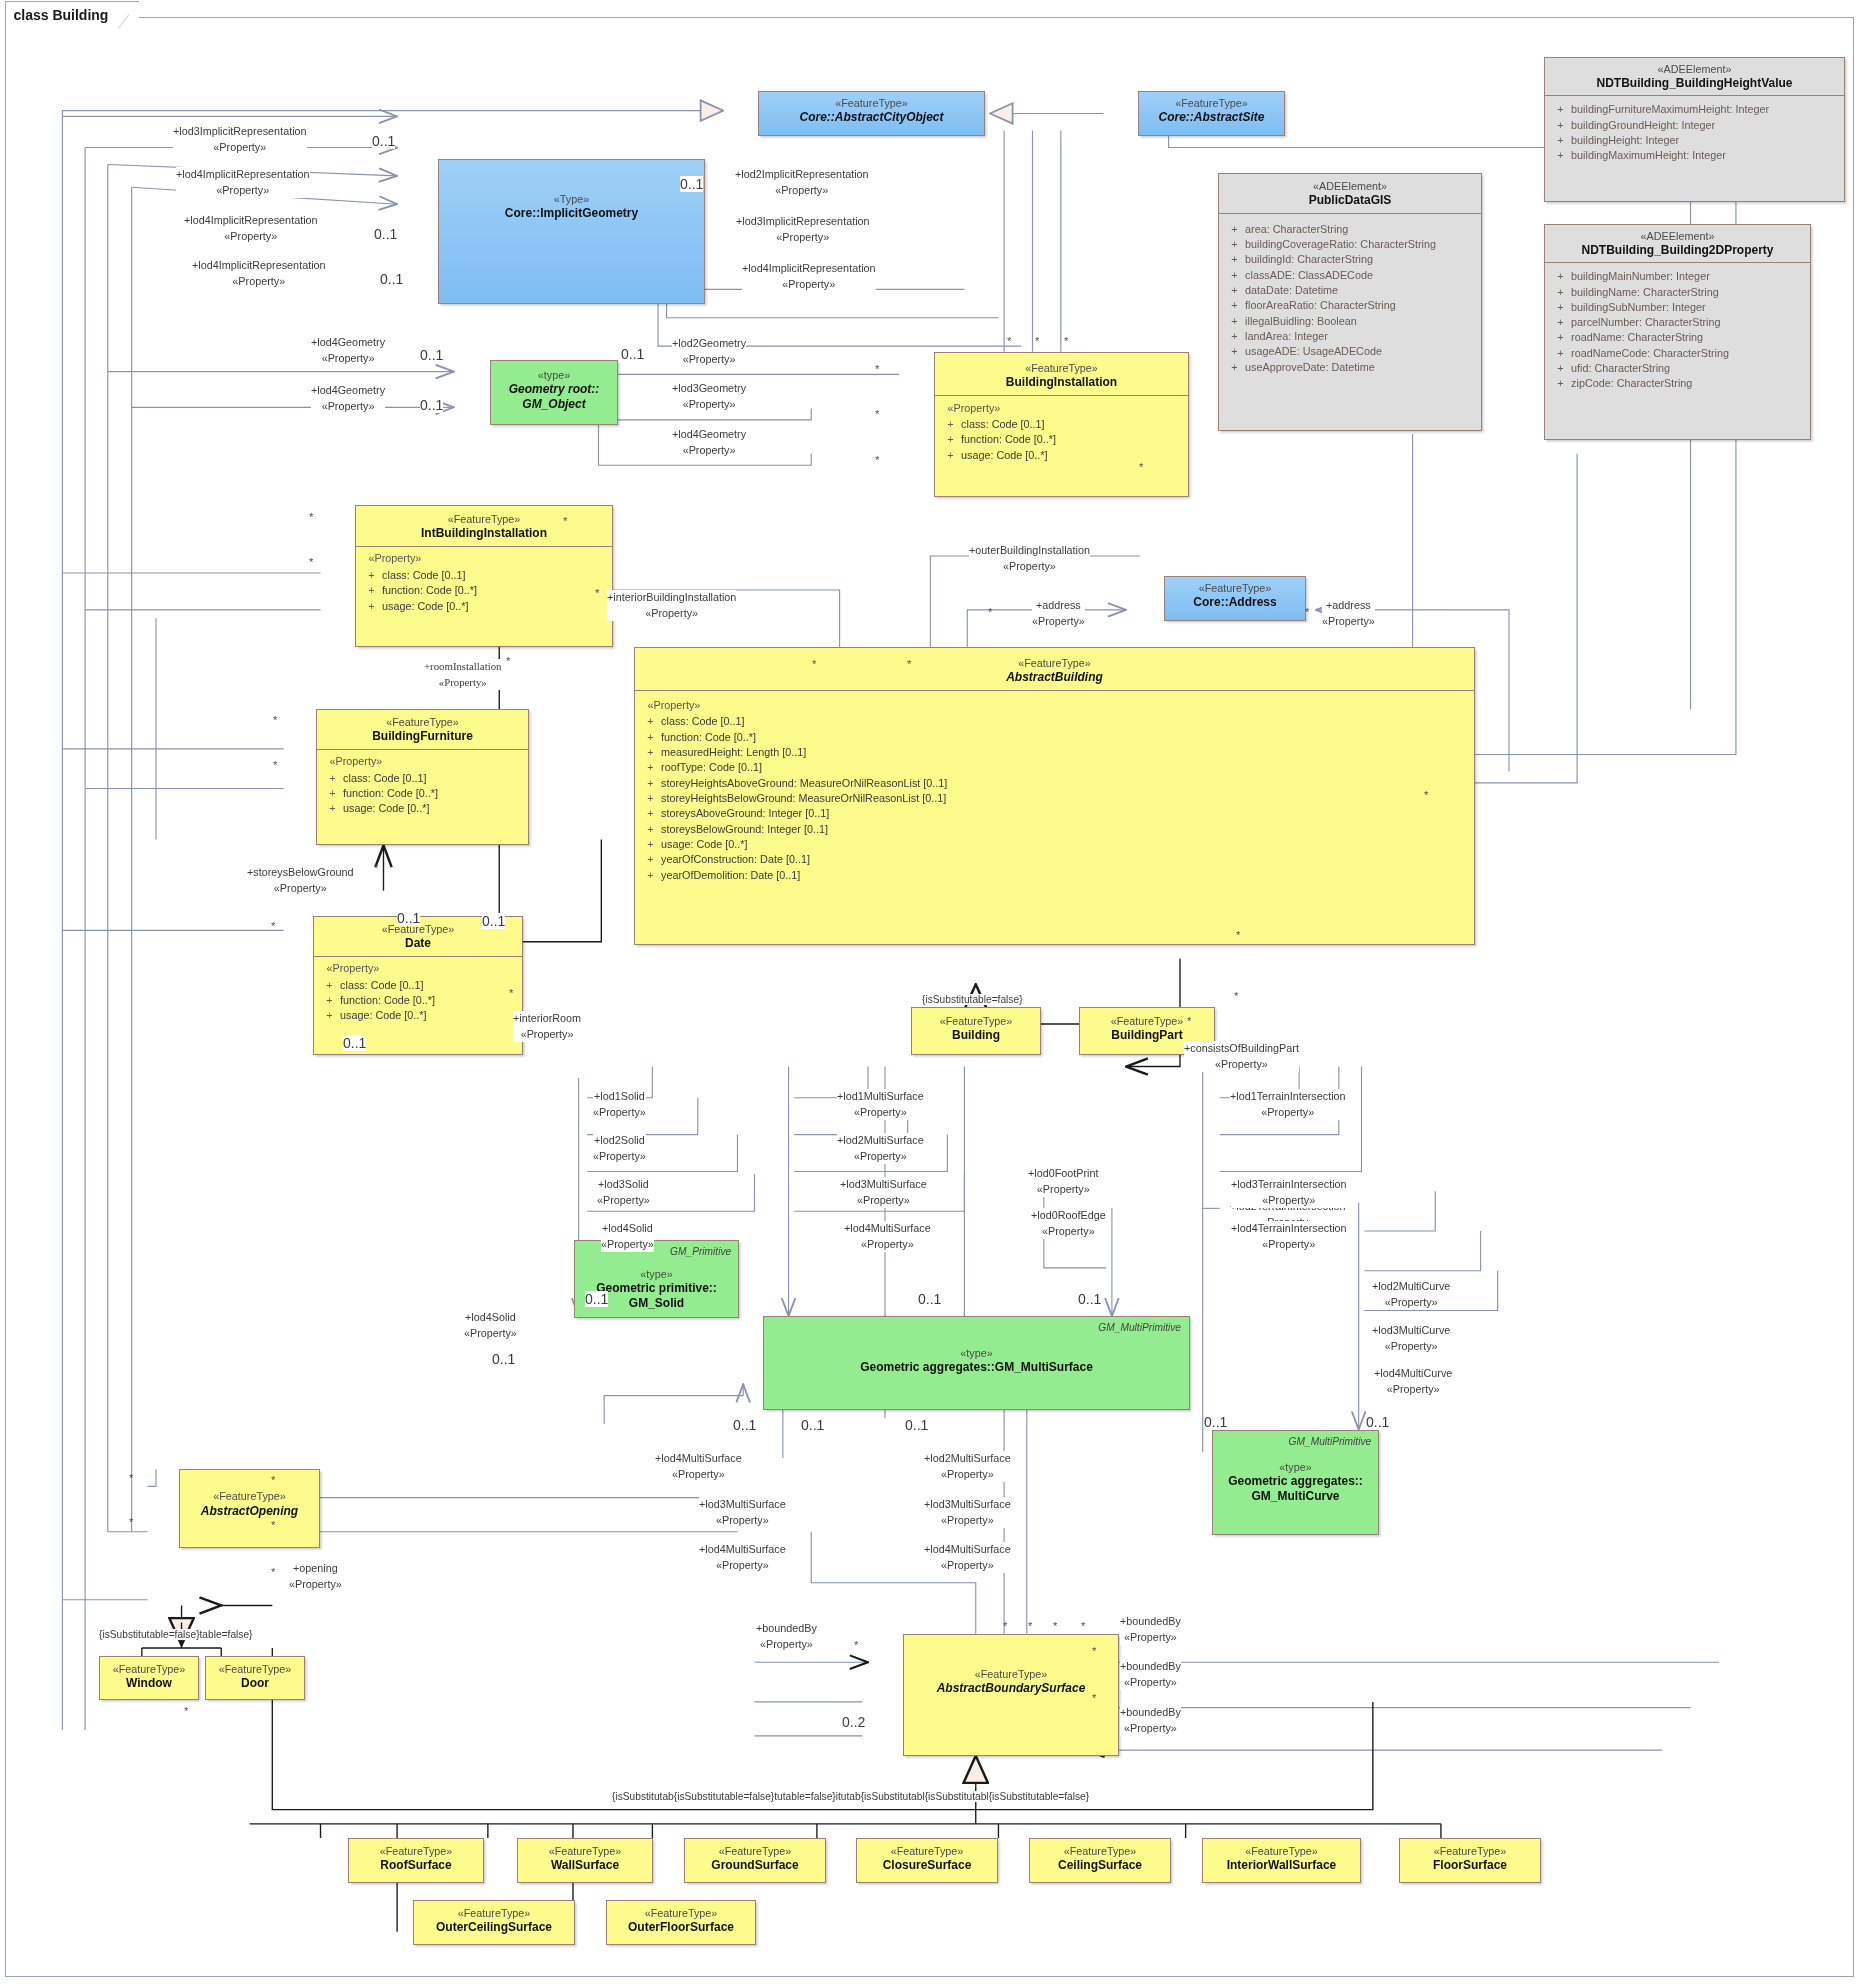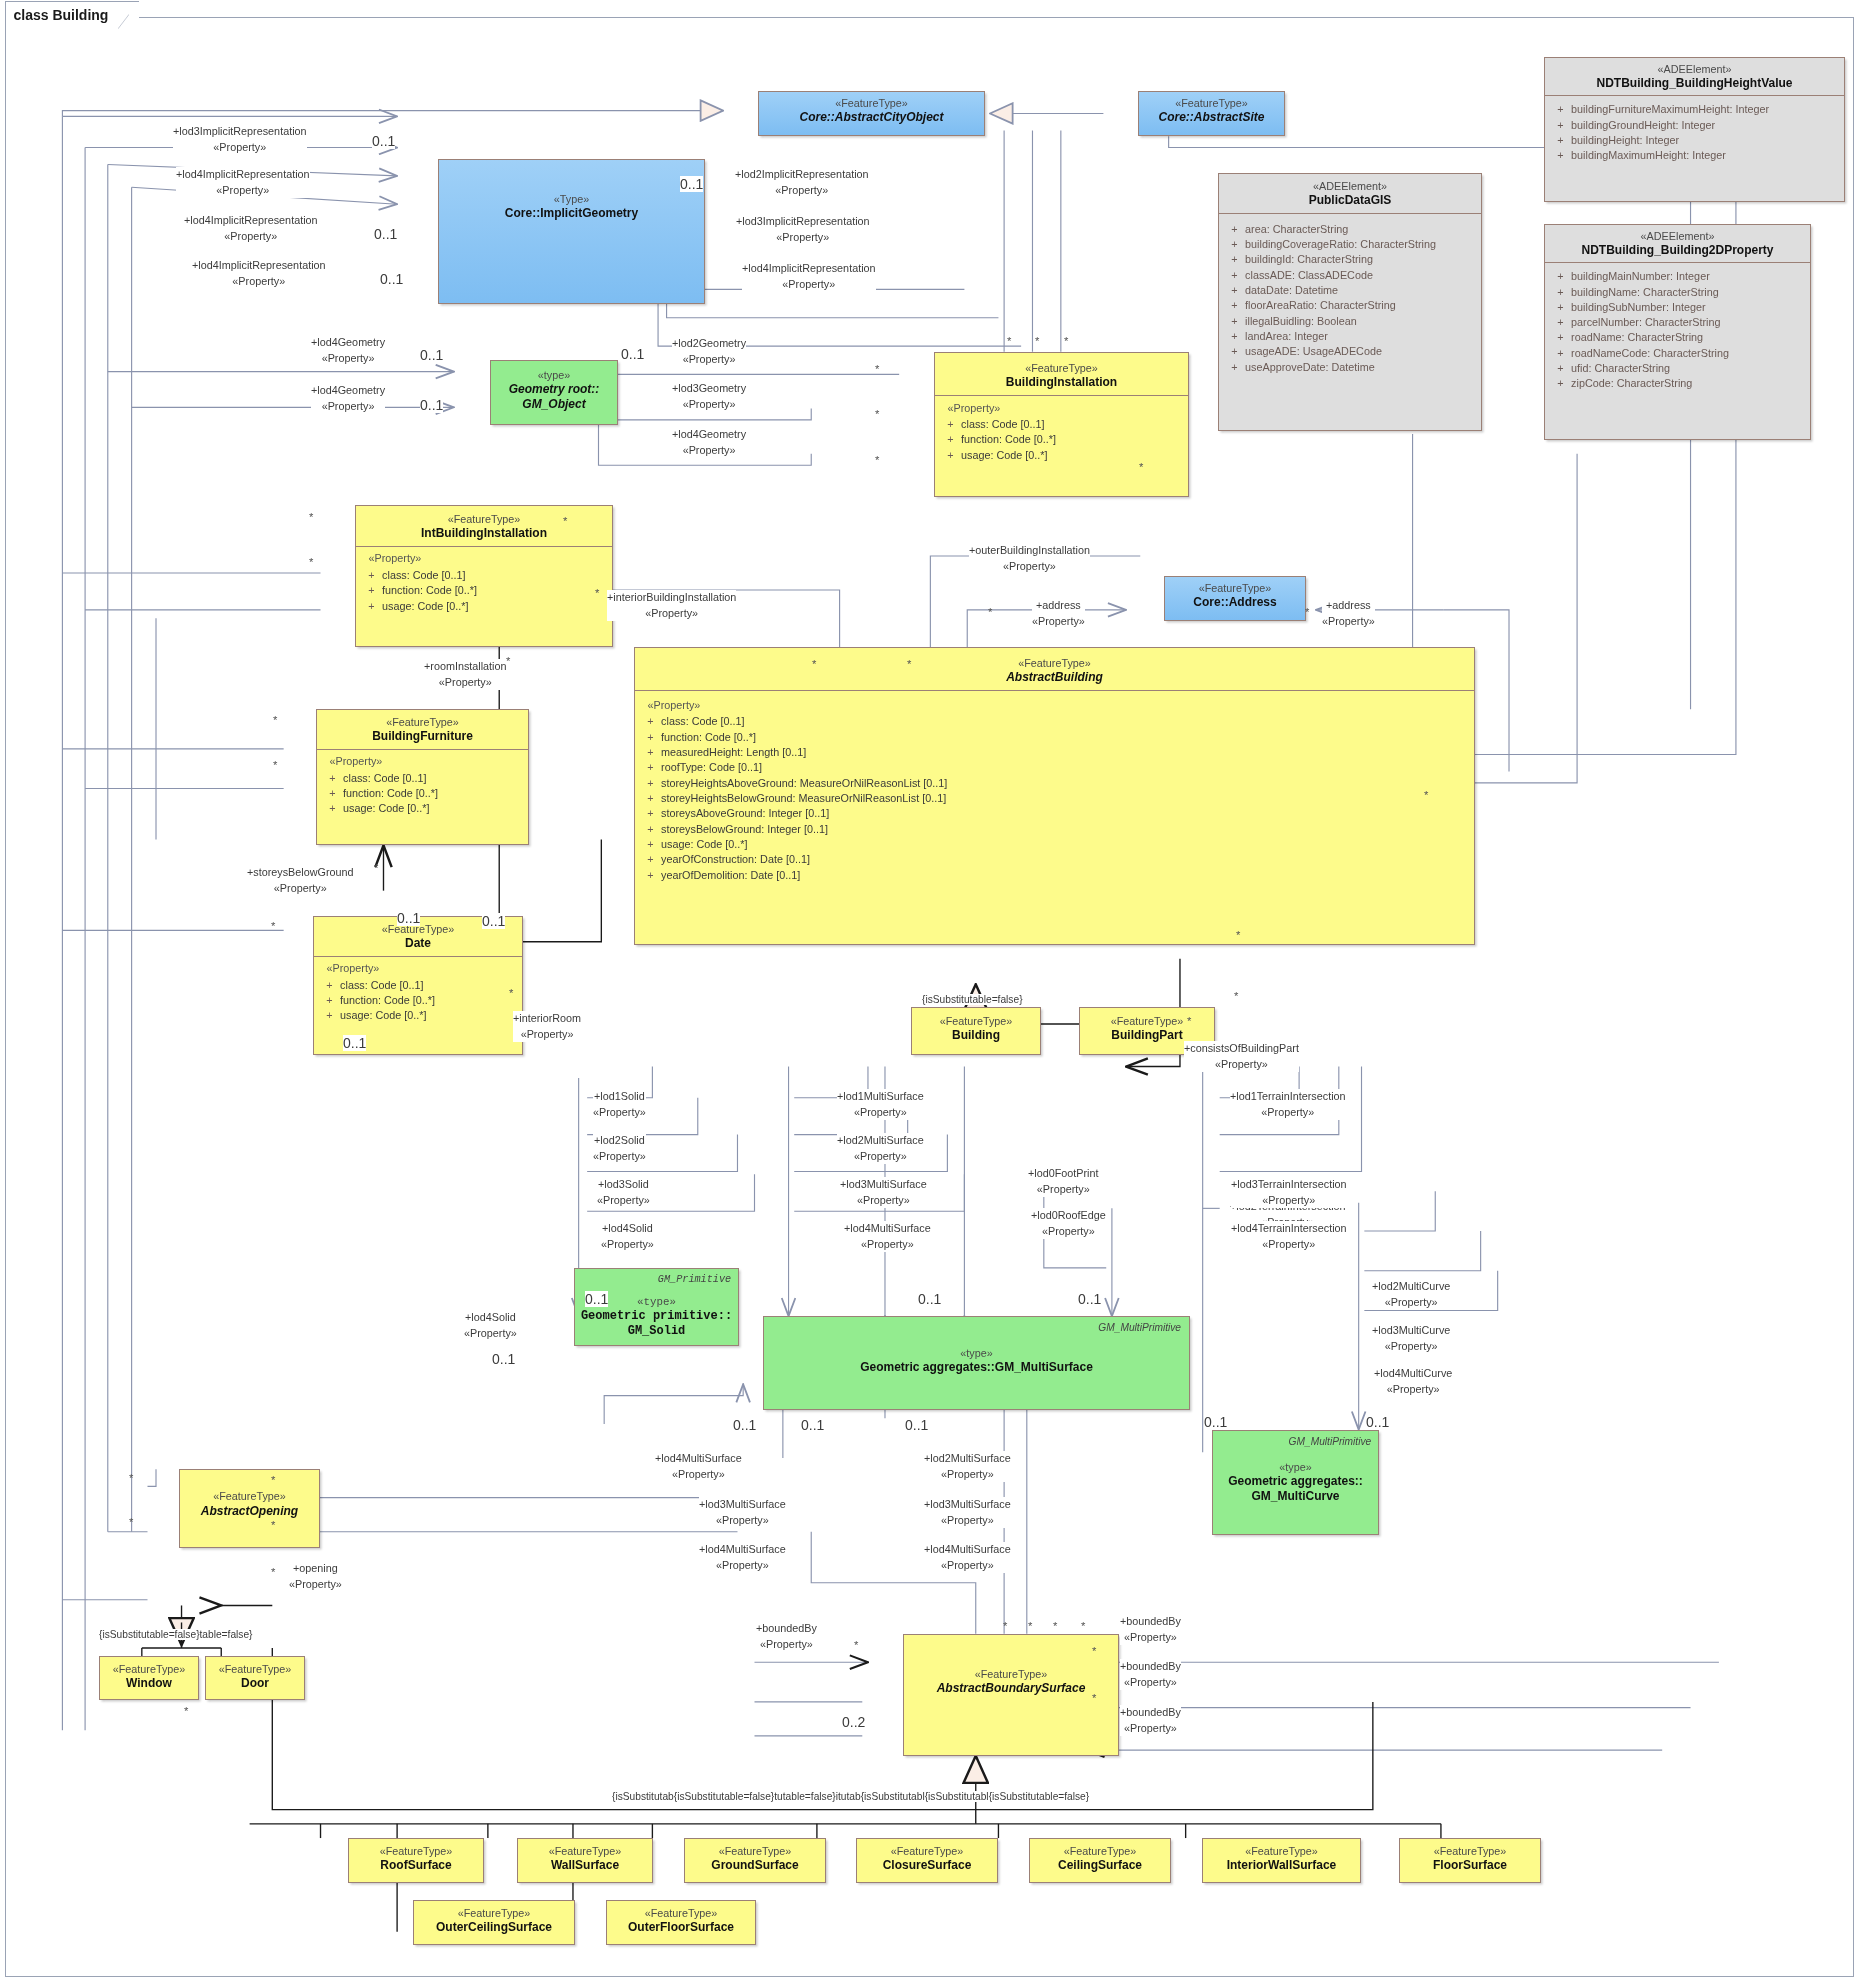--- a/index.html
+++ b/index.html
@@ -544,21 +544,21 @@
           <span class="vis">+</span>
           <span>ufid: CharacterString</span>
         </div>
       <div class="attr">
           <span class="vis">+</span>
           <span>zipCode: CharacterString</span>
         </div>
     </div>
   </div>
 
-  <div class="cls green" style="left:542px;top:1268px;width:165px;height:78px;font-family:Liberation Mono, monospace;">
+  <div class="cls green" style="left:542px;top:1240px;width:165px;height:78px;">
     <div class="cornerlbl" style="right:6.8px;top:4.5px;">GM_Primitive</div>
     <div class="hdr" style="padding-top:27px;">
       <div class="st">«type»</div>
       <div class="nm">Geometric primitive::</div>
       <div class="nm">GM_Solid</div>
     </div>
   </div>
 
   <div class="cls green" style="left:731px;top:1316px;width:427px;height:94px;">
     <div class="cornerlbl" style="right:8px;top:4.5px;">GM_MultiPrimitive</div>
@@ -711,21 +711,21 @@
   </div>
 
   <div class="lbl two" style="left:607px;top:590px;">
     <div>+interiorBuildingInstallation</div>
       <div>«Property»</div>
   </div>
   <div class="lbl two" style="left:969px;top:543px;">
     <div>+outerBuildingInstallation</div>
       <div>«Property»</div>
   </div>
-  <div class="lbl two" style="left:424px;top:659px;">
+  <div class="lbl two" style="left:424px;top:659px;font-family:Liberation Serif, serif;">
     <div>+roomInstallation</div>
       <div>«Property»</div>
   </div>
   <div class="lbl two" style="left:247px;top:865px;">
     <div>+storeysBelowGround</div>
       <div>«Property»</div>
   </div>
   <div class="lbl two" style="left:513px;top:1011px;">
     <div>+interiorRoom</div>
       <div>«Property»</div>

